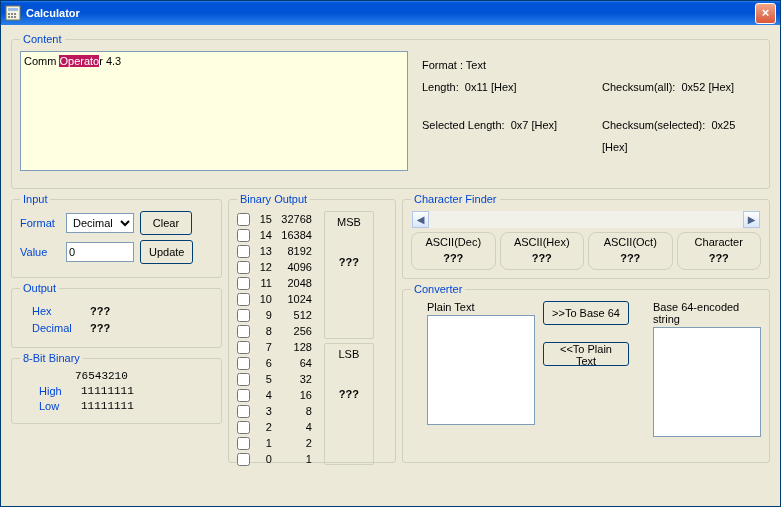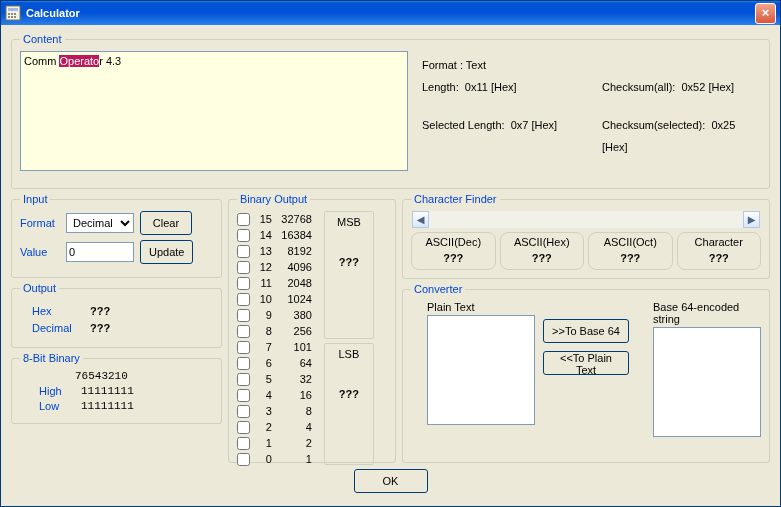--- a/index.html
+++ b/index.html
@@ -62,21 +62,21 @@
   .cf-cells { display: flex; gap: 4px; }
   .cf-cell { flex: 1; border: 1px solid #D0D0BF; border-radius: 8px; text-align: center; padding: 3px 2px 5px 2px; }
   .cf-cell .cfl { margin-bottom: 4px; }
   .cf-cell .cfv { font-weight: bold; }
 
   .converter-fs { flex: 1; }
   .conv-body { display: flex; gap: 8px; height: 120px; align-items: flex-start; }
   .conv-col { display:flex; flex-direction:column;padding-left:16px; }
   .conv-lbl { margin-bottom: 2px; }
   textarea.conv-ta { width: 108px; height: 110px; resize: none; }
-  .conv-btns { display:flex; flex-direction:column; gap: 8px; margin-top: 18px; }
+  .conv-btns { display:flex; flex-direction:column; gap: 17px; }
   .conv-btns .btn { min-width: 86px; }
 
   .footer { display:flex; justify-content:center; margin-top: 6px; }
   .footer .btn { min-width: 74px; }
 </style>
 </head>
 <body>
 
 <div class="window">
   <div class="titlebar">
@@ -186,31 +186,31 @@
                 <span class="bv">2048</span>
               </div>
               <div class="bit-row">
                 <input type="checkbox" style="">
                 <span class="bn">10</span>
                 <span class="bv">1024</span>
               </div>
               <div class="bit-row">
                 <input type="checkbox" style="">
                 <span class="bn">9</span>
-                <span class="bv">380</span>
+                <span class="bv">512</span>
               </div>
               <div class="bit-row">
                 <input type="checkbox" style="">
                 <span class="bn">8</span>
                 <span class="bv">256</span>
               </div>
               <div class="bit-row">
                 <input type="checkbox" style="">
                 <span class="bn">7</span>
-                <span class="bv">101</span>
+                <span class="bv">128</span>
               </div>
               <div class="bit-row">
                 <input type="checkbox" style="">
                 <span class="bn">6</span>
                 <span class="bv">64</span>
               </div>
               <div class="bit-row">
                 <input type="checkbox" style="">
                 <span class="bn">5</span>
                 <span class="bv">32</span>
@@ -297,18 +297,15 @@
             </div>
             <div class="conv-col">
               <span class="conv-lbl">Base 64-encoded string</span>
               <textarea class="conv-ta" style=""></textarea>
             </div>
           </div>
         </fieldset>
       </div>
     </div>
 
-    <div class="footer">
-      <button class="btn">OK</button>
-    </div>
 
   </div>
 </div>
 
 </body></html>

